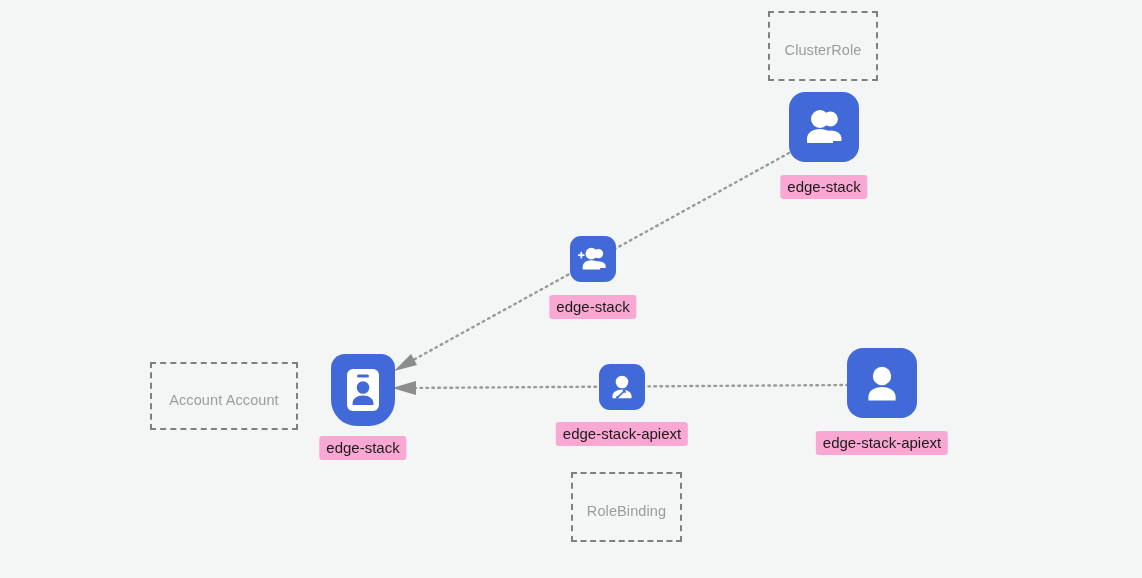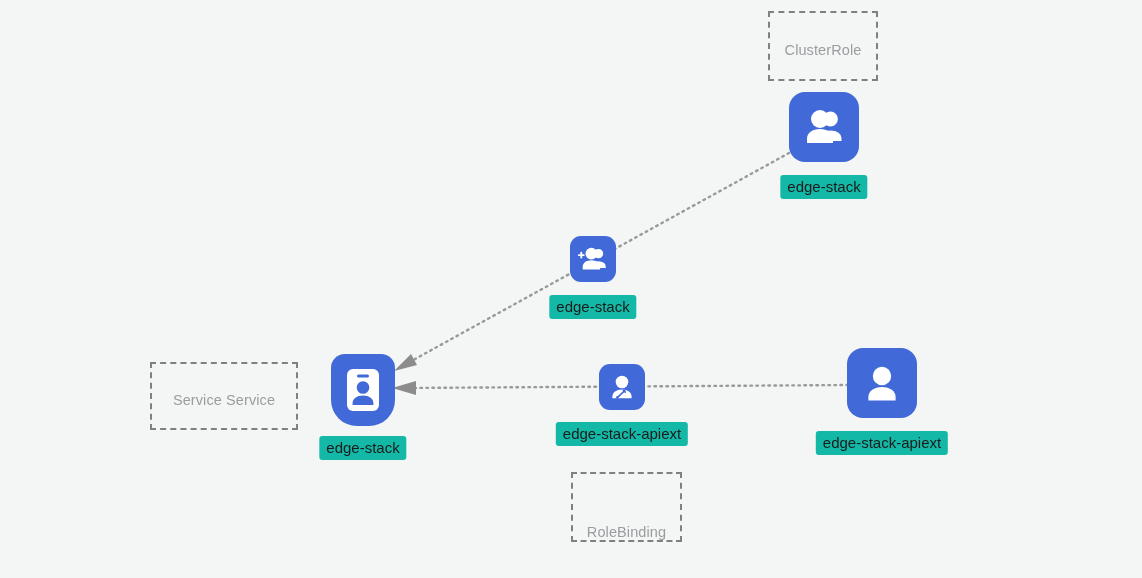--- a/index.html
+++ b/index.html
@@ -49,21 +49,21 @@
   }
   .node-icon.big { width: 70px; height: 70px; border-radius: 16px; }
   .node-icon.small { width: 46px; height: 46px; border-radius: 11px; }
   .node-icon.badge { width: 64px; height: 72px; border-radius: 14px 14px 26px 26px; }
 
   .node-icon svg { display: block; }
 
   
   .name-label {
     position: absolute;
-    background: #14b8a6;
+    background: #f9a8d4;
     color: #1b1b1b;
     font-size: 15px;
     font-family: "Liberation Sans", sans-serif;
     padding: 3px 7px 4px 7px;
     border-radius: 3px;
     white-space: nowrap;
     line-height: 1.15;
     transform: translateX(-50%);
   }
 
@@ -92,24 +92,24 @@
       <polygon points="392,388 416,381 416,395" fill="#8c8c8c"></polygon>
     </g>
   </svg>
 
   <div class="type-box" id="box-clusterrole" style="left: 768px; top: 11px; width: 110px; height: 70px;">
     <span class="type-label">ClusterRole</span>
   </div>
 
 
   <div class="type-box" id="box-serviceaccount" style="left: 150px; top: 362px; width: 148px; height: 68px;">
-    <span class="type-label">Service Service</span>
+    <span class="type-label">Account Account</span>
   </div>
 
-  <div class="type-box" id="box-rolebinding" style="left: 571px; top: 472px; width: 111px; height: 70px; align-items: flex-end;">
+  <div class="type-box" id="box-rolebinding" style="left: 571px; top: 472px; width: 111px; height: 70px;">
     <span class="type-label">RoleBinding</span>
   </div>
 
 
   <div class="node-icon big" id="icon-clusterrole" style="left: 789px; top: 92px;">
     <svg width="44" height="40" viewBox="0 0 44 40" aria-hidden="true">
 
       <circle cx="28.5" cy="12" r="8.6" fill="#ffffff"></circle>
       <path d="M28.5 22.2c-7.2 0-12.2 3.9-12.2 8.9v4.2h24.4v-4.2c0-5-5-8.9-12.2-8.9z" fill="#ffffff"></path>
 

